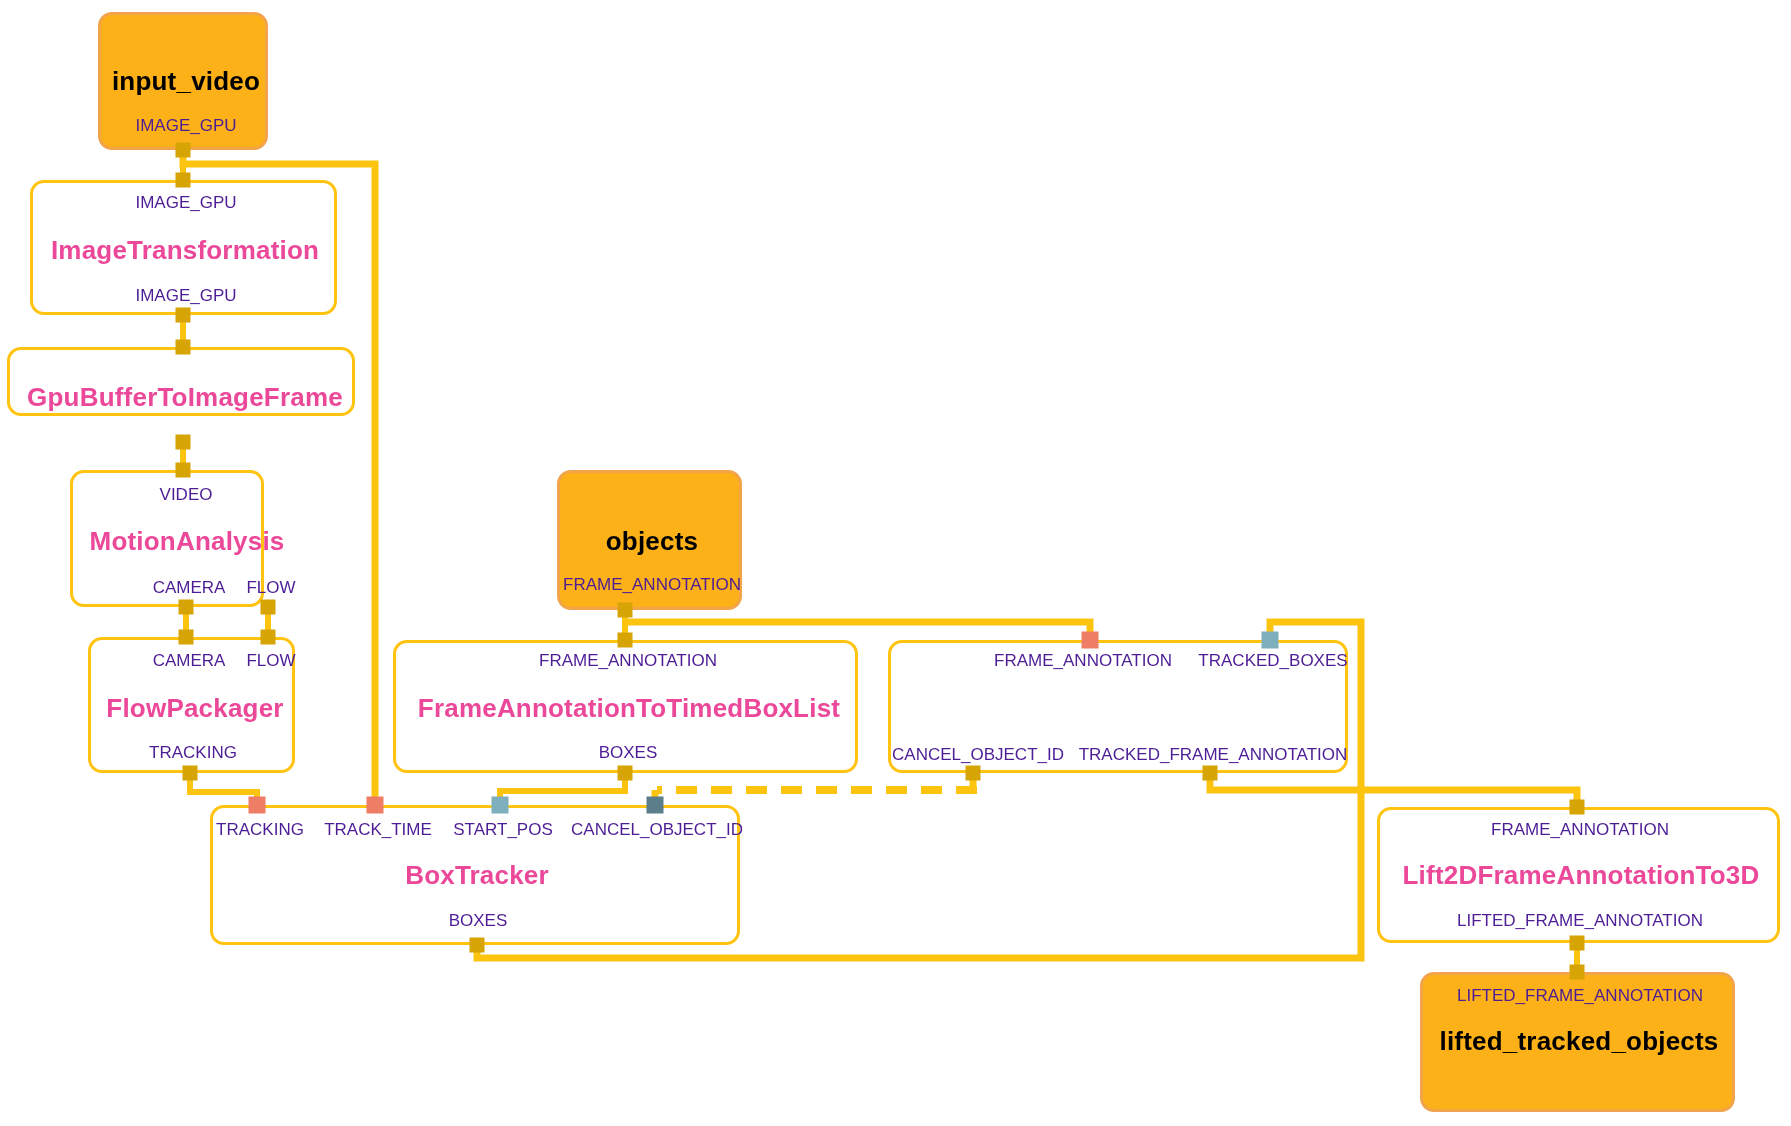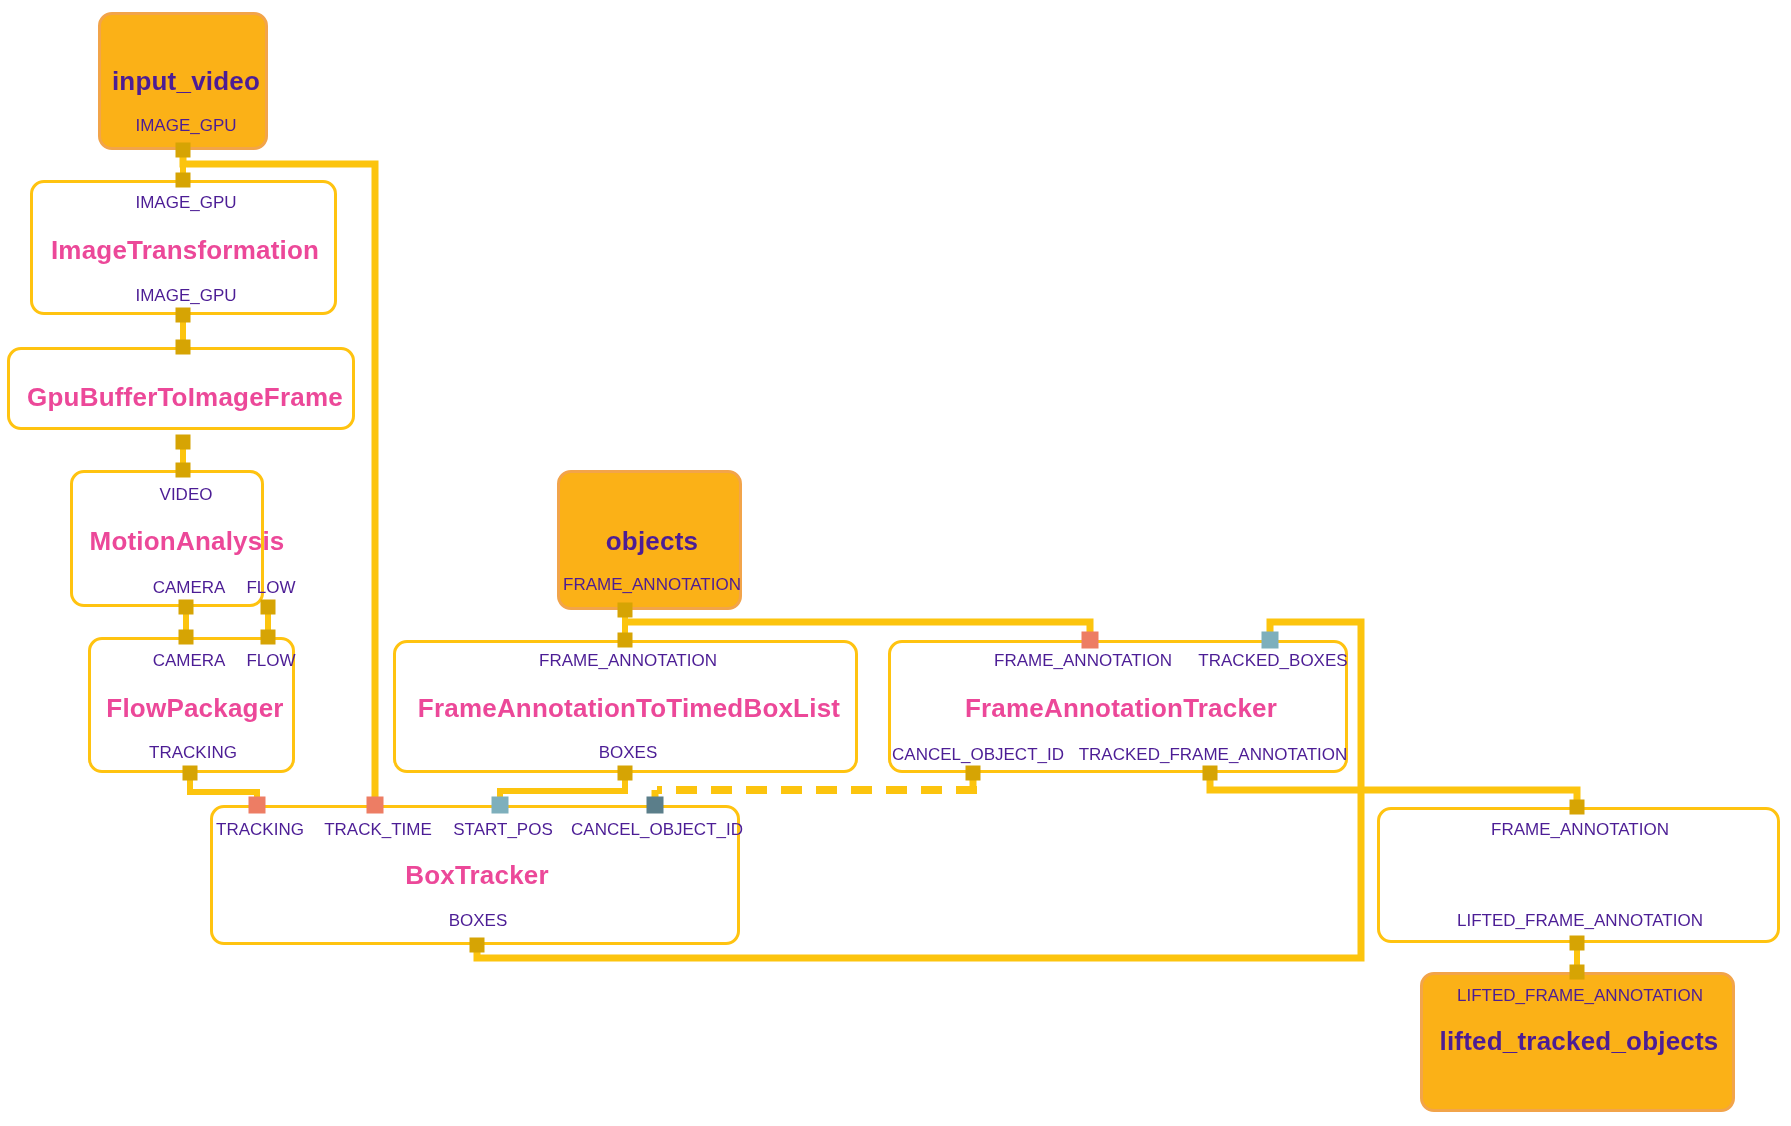--- a/index.html
+++ b/index.html
@@ -29,21 +29,21 @@
   }
   .node .title{
     position:absolute;
     transform:translate(-50%,-50%);
     white-space:nowrap;
     font-size:26px;
     font-weight:700;
     color:#ec4899;
     letter-spacing:0.2px;
   }
-  .node.source .title{color:#4c1d95;}
+  .node.source .title{color:#000000;}
   .node .plabel{
     position:absolute;
     transform:translate(-50%,-50%);
     white-space:nowrap;
     font-size:17px;
     font-weight:400;
     color:#4c1d95;
   }
 </style>
 </head>
@@ -89,21 +89,21 @@
     <span class="title" style="left:85px;top:66px;">input_video</span>
     <span class="plabel" style="left:85px;top:111px;">IMAGE_GPU</span>
   </div>
 
   <div class="node calc" style="left:30px;top:180px;width:307px;height:135px;">
     <span class="plabel" style="left:153px;top:20px;">IMAGE_GPU</span>
     <span class="title" style="left:152px;top:67px;">ImageTransformation</span>
     <span class="plabel" style="left:153px;top:113px;">IMAGE_GPU</span>
   </div>
 
-  <div class="node calc" style="left:7px;top:347px;width:348px;height:83px;">
+  <div class="node calc" style="left:7px;top:347px;width:348px;height:69px;">
     <span class="title" style="left:175px;top:47px;">GpuBufferToImageFrame</span>
   </div>
 
   <div class="node calc" style="left:70px;top:470px;width:194px;height:137px;text-decoration:underline;">
     <span class="plabel" style="left:113px;top:22px;">VIDEO</span>
     <span class="title" style="left:114px;top:68px;">MotionAnalysis</span>
     <span class="plabel" style="left:116px;top:115px;">CAMERA</span>
     <span class="plabel" style="left:198px;top:115px;">FLOW</span>
   </div>
 
@@ -121,36 +121,36 @@
 
   <div class="node calc" style="left:393px;top:640px;width:465px;height:133px;">
     <span class="plabel" style="left:232px;top:18px;">FRAME_ANNOTATION</span>
     <span class="title" style="left:233px;top:65px;">FrameAnnotationToTimedBoxList</span>
     <span class="plabel" style="left:232px;top:110px;">BOXES</span>
   </div>
 
   <div class="node calc" style="left:888px;top:640px;width:460px;height:133px;">
     <span class="plabel" style="left:192px;top:18px;">FRAME_ANNOTATION</span>
     <span class="plabel" style="left:382px;top:18px;">TRACKED_BOXES</span>
-    <span class="title" style="left:230px;top:65px;">FrameAnnotationTracker</span>
     <span class="plabel" style="left:87px;top:112px;">CANCEL_OBJECT_ID</span>
     <span class="plabel" style="left:322px;top:112px;">TRACKED_FRAME_ANNOTATION</span>
   </div>
 
   <div class="node calc" style="left:210px;top:805px;width:530px;height:140px;">
     <span class="plabel" style="left:47px;top:22px;">TRACKING</span>
     <span class="plabel" style="left:165px;top:22px;">TRACK_TIME</span>
     <span class="plabel" style="left:290px;top:22px;">START_POS</span>
     <span class="plabel" style="left:444px;top:22px;">CANCEL_OBJECT_ID</span>
     <span class="title" style="left:264px;top:67px;">BoxTracker</span>
     <span class="plabel" style="left:265px;top:113px;">BOXES</span>
   </div>
 
   <div class="node calc" style="left:1377px;top:807px;width:403px;height:136px;">
     <span class="plabel" style="left:200px;top:20px;">FRAME_ANNOTATION</span>
+    <span class="title" style="left:201px;top:65px;">Lift2DFrameAnnotationTo3D</span>
     <span class="plabel" style="left:200px;top:111px;">LIFTED_FRAME_ANNOTATION</span>
   </div>
 
   <div class="node source" style="left:1420px;top:972px;width:315px;height:140px;">
     <span class="plabel" style="left:157px;top:21px;">LIFTED_FRAME_ANNOTATION</span>
     <span class="title" style="left:156px;top:66px;">lifted_tracked_objects</span>
   </div>
 
   <svg id="ports" class="layer">
 

